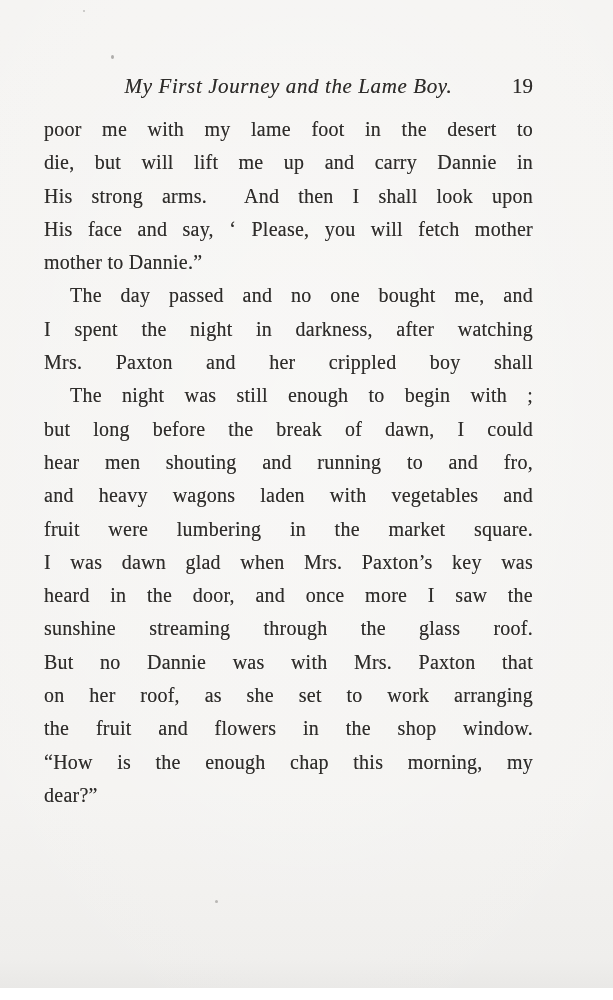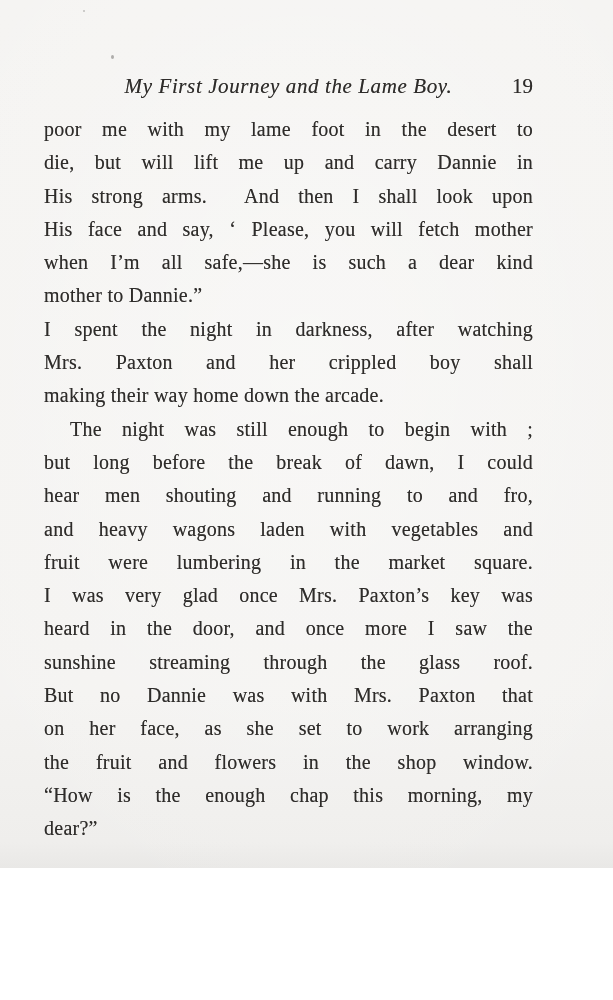--- a/index.html
+++ b/index.html
@@ -1,19 +1,19 @@
 <!DOCTYPE html>
 <html><head>
 <meta charset="utf-8">
 <style>
   html, body { margin: 0; padding: 0; }
   .scan {
     position: relative;
     width: 613px;
-    height: 868px;
+    height: 988px;
     overflow: hidden;
     background:
       radial-gradient(ellipse 130% 120% at 50% 42%, rgba(255,255,255,0.35) 0%, rgba(255,255,255,0) 55%),
       linear-gradient(180deg, #f5f4f2 0%, #f4f3f1 80%, #efeeec 97%, #e9e8e6 100%);
     background-color: #f4f3f1;
     font-family: "Liberation Serif", serif;
     color: #2e2c2a;
   }
   .running-header {
     position: absolute;
@@ -71,35 +71,34 @@
   <header class="running-header">
     <span class="title">My First Journey and the Lame Boy.</span>
     <span class="folio">19</span>
   </header>
 
   <main class="body-text">
       <div class="line">poor me with my lame foot in the desert to</div>
       <div class="line">die, but will lift me up and carry Dannie in</div>
       <div class="line">His strong arms.&nbsp; And then I shall look upon</div>
       <div class="line">His face and say, ‘ Please, you will fetch mother</div>
-      <div class="line">when I’m all safe,—she is such a dear kind</div>
       <div class="line last">mother to Dannie.”</div>
+      <div class="line indent">The day passed and no one bought me, and</div>
       <div class="line">I spent the night in darkness, after watching</div>
       <div class="line">Mrs. Paxton and her crippled boy shall</div>
-      <div class="line last">making their way home down the arcade.</div>
       <div class="line indent">The night was still enough to begin with ;</div>
       <div class="line">but long before the break of dawn, I could</div>
       <div class="line">hear men shouting and running to and fro,</div>
       <div class="line">and heavy wagons laden with vegetables and</div>
       <div class="line">fruit were lumbering in the market square.</div>
-      <div class="line">I was very glad once Mrs. Paxton’s key was</div>
+      <div class="line">I was dawn glad when Mrs. Paxton’s key was</div>
       <div class="line">heard in the door, and once more I saw the</div>
       <div class="line">sunshine streaming through the glass roof.</div>
       <div class="line">But no Dannie was with Mrs. Paxton that</div>
-      <div class="line">on her face, as she set to work arranging</div>
+      <div class="line">on her roof, as she set to work arranging</div>
       <div class="line">the fruit and flowers in the shop window.</div>
       <div class="line">“How is the enough chap this morning, my</div>
       <div class="line last">dear?”</div>
     </main>
 
   <div class="speck s1"></div>
   <div class="speck s2"></div>
   <div class="speck s3"></div>
 </div>
 

